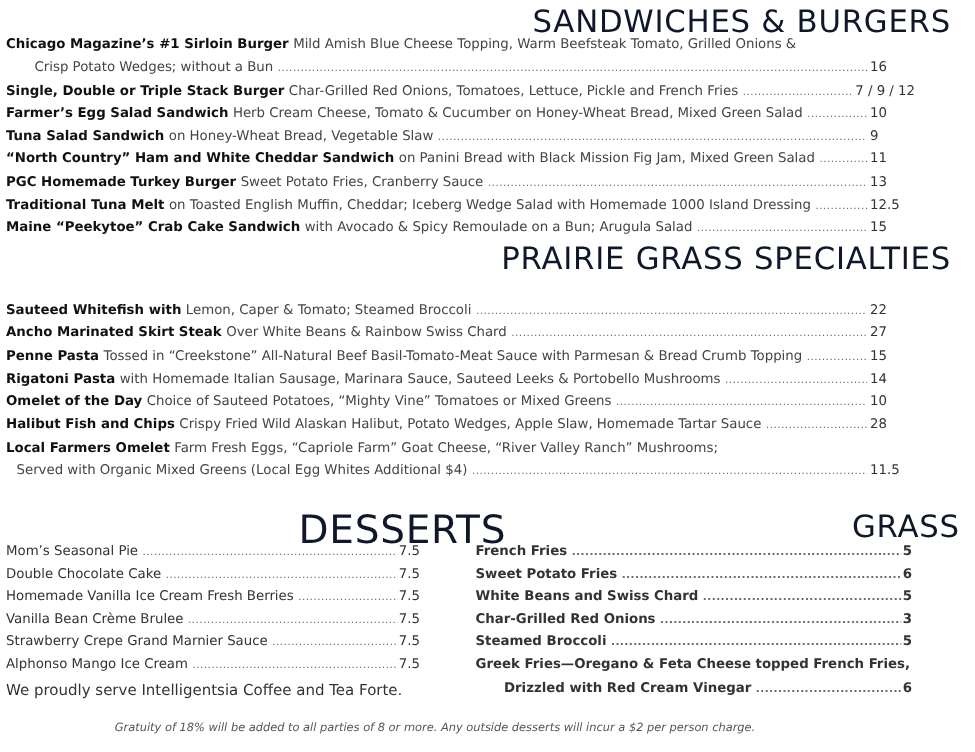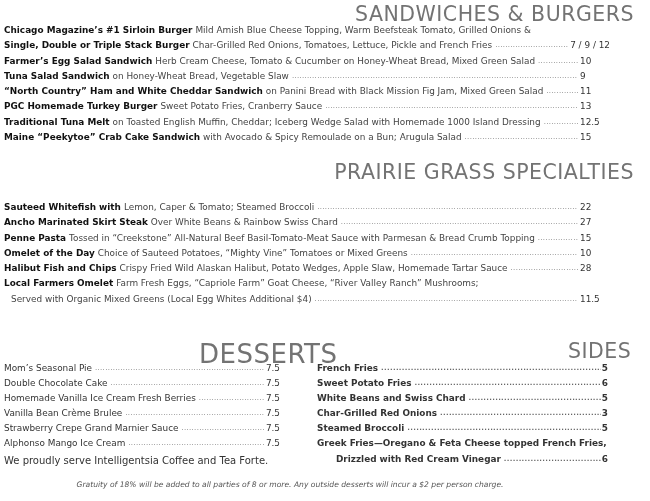--- a/index.html
+++ b/index.html
@@ -2,21 +2,21 @@
 <html><head>
   <meta charset="utf-8">
   <style>
     html, body { margin: 0; padding: 0; background: #ffffff; }
     body {
       width: 650px; height: 501px; overflow: hidden; position: relative;
       font-family: "DejaVu Sans", "Liberation Sans", sans-serif;
       color: #222;
     }
     .heading {
-      position: absolute; font-weight: normal; color: #737373;
+      position: absolute; font-weight: normal; color: #0f172a;
       font-family: "DejaVu Sans", sans-serif; letter-spacing: 0.5px;
       white-space: nowrap;
     }
     .h-sandwiches { right: 16px; top: 2px; font-size: 20.5px; }
     .h-prairie { right: 16px; top: 160px; font-size: 20.5px; }
     .h-desserts { left: 199px; top: 339px; font-size: 26px; }
     .h-sides { left: 568px; top: 339px; font-size: 20.5px; }
 
     .section { position: absolute; }
     .sec-main { left: 4px; width: 606px; }
@@ -59,20 +59,27 @@
 <div class="heading h-sandwiches">SANDWICHES &amp; BURGERS</div>
 <div class="section sec-main" style="top:23px;">
   <div class="row nodots">
       <div class="body">
         <span class="name">Chicago Magazine’s #1 Sirloin Burger</span>
         <span class="desc">Mild Amish Blue Cheese Topping, Warm Beefsteak Tomato, Grilled Onions &amp;</span>
         <span class="dots"></span>
       </div>
       <span class="price"></span>
     </div>
+  <div class="row cont">
+      <div class="body">
+        <span class="desc">Crisp Potato Wedges; without a Bun</span>
+        <span class="dots"></span>
+      </div>
+      <span class="price">16</span>
+    </div>
   <div class="row">
       <div class="body">
         <span class="name">Single, Double or Triple Stack Burger</span>
         <span class="desc"> Char-Grilled Red Onions, Tomatoes, Lettuce, Pickle and French Fries</span>
         <span class="dots"></span>
       </div>
       <span class="price">7 / 9 / 12</span>
     </div>
   <div class="row">
       <div class="body">
@@ -145,20 +152,28 @@
   <div class="row">
       <div class="body">
         <span class="name">Penne Pasta</span>
         <span class="desc">Tossed in “Creekstone” All-Natural Beef Basil-Tomato-Meat Sauce with Parmesan &amp; Bread Crumb Topping</span>
         <span class="dots"></span>
       </div>
       <span class="price">15</span>
     </div>
   <div class="row">
       <div class="body">
+        <span class="name">Rigatoni Pasta</span>
+        <span class="desc">with Homemade Italian Sausage, Marinara Sauce, Sauteed Leeks &amp; Portobello Mushrooms</span>
+        <span class="dots"></span>
+      </div>
+      <span class="price">14</span>
+    </div>
+  <div class="row">
+      <div class="body">
         <span class="name">Omelet of the Day</span>
         <span class="desc">Choice of Sauteed Potatoes, “Mighty Vine” Tomatoes or Mixed Greens</span>
         <span class="dots"></span>
       </div>
       <span class="price">10</span>
     </div>
   <div class="row">
       <div class="body">
         <span class="name">Halibut Fish and Chips</span>
         <span class="desc">Crispy Fried Wild Alaskan Halibut, Potato Wedges, Apple Slaw, Homemade Tartar Sauce</span>
@@ -223,21 +238,21 @@
   <div class="row">
       <div class="body">
         <span class="desc">Alphonso Mango Ice Cream</span>
         <span class="dots"></span>
       </div>
       <span class="price">7.5</span>
     </div>
 </div>
 <div class="coffee">We proudly serve Intelligentsia Coffee and Tea Forte.</div>
 
-<div class="heading h-sides">SIDES</div>
+<div class="heading h-sides">GRASS</div>
 <div class="section sec-right">
   <div class="row">
       <div class="body">
         <span class="desc">French Fries</span>
         <span class="dots"></span>
       </div>
       <span class="price">5</span>
     </div>
   <div class="row">
       <div class="body">

